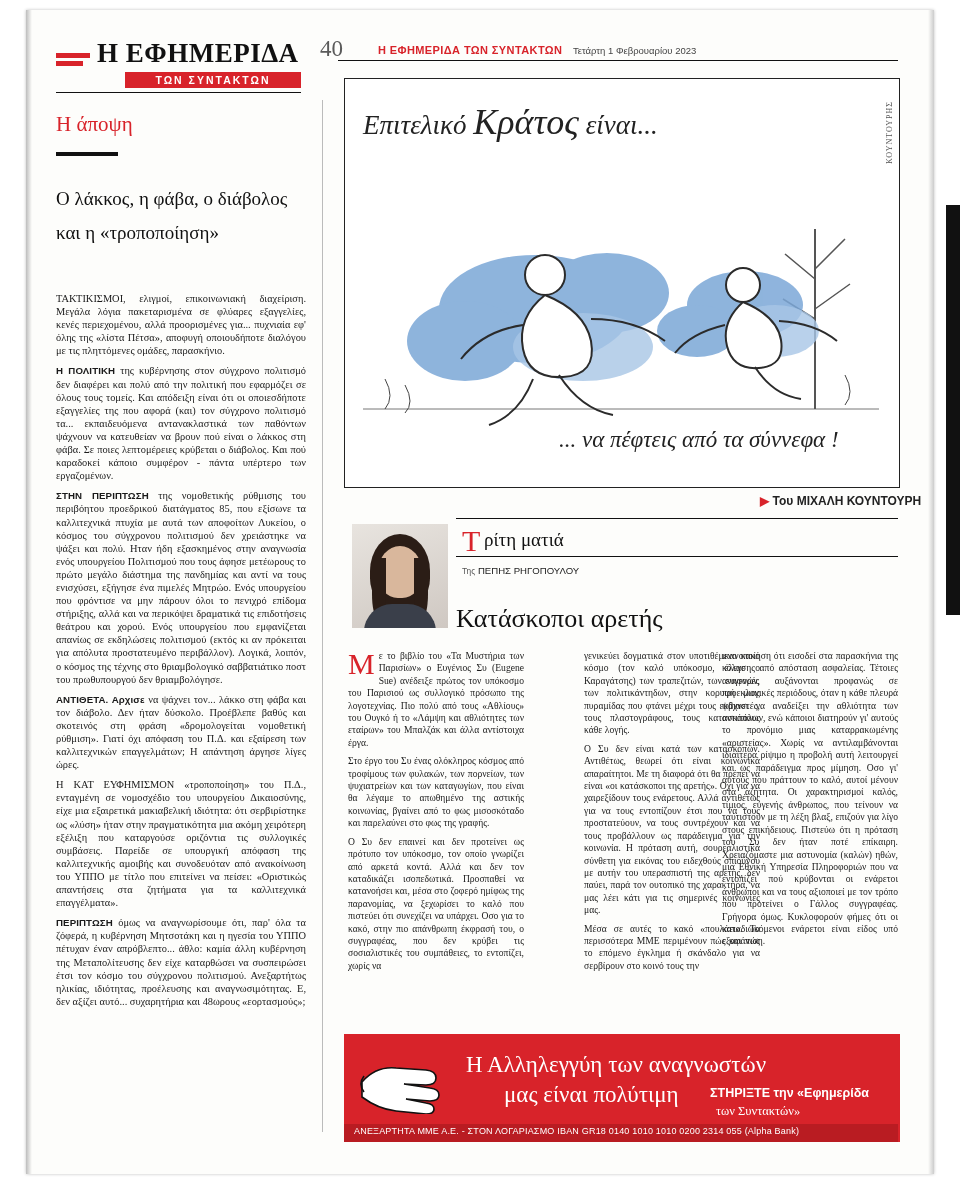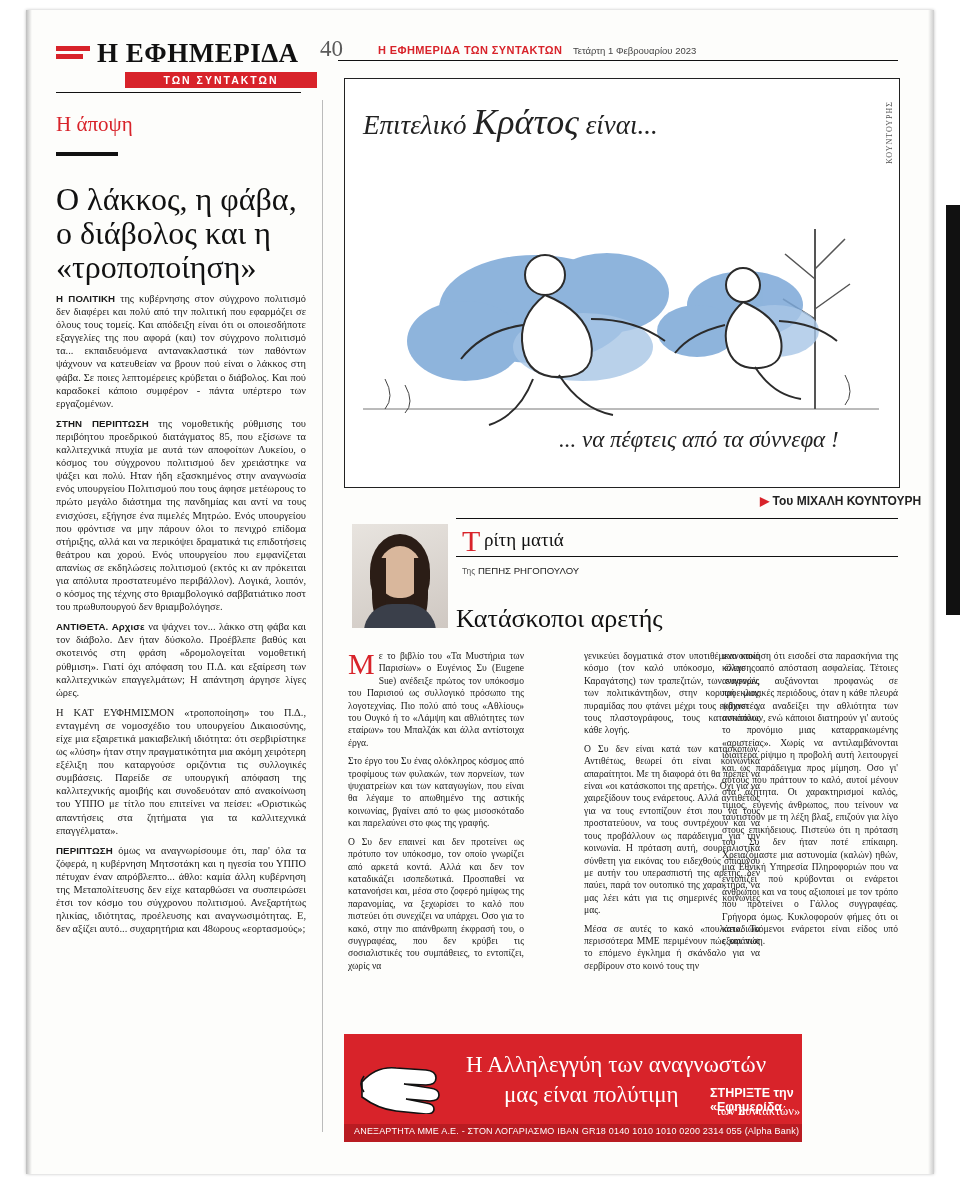--- a/index.html
+++ b/index.html
@@ -10,40 +10,40 @@
   .sheet{
     position:absolute;left:26px;top:10px;width:908px;height:1164px;background:#fdfdfb;
     box-shadow:0 0 3px rgba(0,0,0,.25);
   }
   .edge-left{position:absolute;left:26px;top:10px;width:6px;height:1164px;background:linear-gradient(to right,#bdbdbd,#fdfdfb);}
   .edge-right{position:absolute;left:928px;top:10px;width:6px;height:1164px;background:linear-gradient(to left,#cccccc,#fdfdfb);}
   .rightblack{position:absolute;left:946px;top:205px;width:14px;height:410px;background:#111;}
 
   
   .masthead{position:absolute;left:56px;top:38px;width:245px;}
-  .mast-row{display:flex;align-items:center;}
+  .mast-row{display:flex;align-items:flex-end;}
   .mast-bars{width:34px;margin-right:7px;}
   .mast-bars div{height:5px;background:#d8232a;margin-bottom:3px;}
   .mast-bars div:nth-child(2){width:80%;}
   .mast-title{font-family:"Liberation Serif",serif;font-weight:bold;font-size:27px;letter-spacing:.5px;color:#111;}
   .mast-sub{margin-top:3px;background:#d8232a;color:#fff;font-size:10.5px;letter-spacing:2px;
-    text-align:center;padding:2px 8px;width:176px;margin-left:69px;font-family:"Liberation Sans",sans-serif;font-weight:bold;}
+    text-align:center;padding:2px 0;width:176px;margin-left:69px;font-family:"Liberation Sans",sans-serif;font-weight:bold;}
 
   
   .folio{position:absolute;left:320px;top:36px;font-size:23px;color:#5a5a5a;font-family:"Liberation Serif",serif;}
   .hdr-line{position:absolute;left:378px;top:44px;width:320px;font-size:10px;}
   .hdr-red{color:#d8232a;font-weight:bold;letter-spacing:.4px;font-family:"Liberation Sans",sans-serif;font-size:11px;}
   .hdr-date{color:#444;font-family:"Liberation Sans",sans-serif;font-size:9.5px;margin-left:8px;}
   .hdr-rule{position:absolute;left:338px;top:60px;width:560px;height:1px;background:#111;}
   .mast-rule{position:absolute;left:56px;top:92px;width:245px;height:1px;background:#111;}
 
   
   .opinion-label{position:absolute;left:56px;top:112px;font-size:21px;color:#d8232a;font-family:"Liberation Serif",serif;}
   .opinion-rule{position:absolute;left:56px;top:152px;width:62px;height:4px;background:#111;}
-  .headline{position:absolute;left:56px;top:182px;width:250px;font-size:32px;line-height:34px;color:#111;}
+  .headline{position:absolute;left:56px;top:182px;width:250px;font-size:19px;line-height:34px;color:#111;}
   .lead{position:absolute;left:56px;top:292px;width:250px;font-size:10.4px;line-height:13.1px;text-align:justify;color:#1a1a1a;}
   .lead p{margin:0 0 7px 0;}
   .lead b{font-family:"Liberation Sans",sans-serif;font-size:9.7px;letter-spacing:.1px;}
   .vrule{position:absolute;left:322px;top:100px;width:1px;height:1032px;background:#bbb;}
 
   
   .cartoon{position:absolute;left:344px;top:78px;width:554px;height:408px;border:1px solid #222;background:#fff;overflow:hidden;}
   .cartoon .c-top{position:absolute;left:18px;top:22px;font-size:27px;color:#222;font-family:"Liberation Serif",serif;font-style:italic;text-align:center;}
   .cartoon .c-top .big{font-size:36px;}
   .cartoon .c-bottom{position:absolute;left:214px;top:348px;font-size:23px;color:#222;font-family:"Liberation Serif",serif;font-style:italic;}
@@ -68,21 +68,21 @@
 
   
   .art-col{position:absolute;font-size:9.6px;line-height:12.4px;text-align:justify;color:#1a1a1a;}
   .art-col p{margin:0 0 6px 0;}
   #art-c1{left:348px;top:650px;width:176px;}
   #art-c2{left:540px;top:650px;width:176px;margin-left:44px;}
   #art-c3{left:722px;top:650px;width:176px;}
   .dropcap{float:left;font-size:30px;line-height:24px;padding:2px 4px 0 0;color:#d8232a;font-family:"Liberation Serif",serif;}
 
   
-  .ad{position:absolute;left:344px;top:1034px;width:458px;height:108px;background:#d8232a;overflow:hidden;}
+  .ad{position:absolute;left:344px;top:1034px;width:556px;height:108px;background:#d8232a;overflow:hidden;}
   .ad-hand{position:absolute;left:14px;top:22px;width:96px;height:58px;}
   .ad-l1{position:absolute;left:122px;top:18px;font-size:23px;color:#fff;font-family:"Liberation Serif",serif;}
   .ad-l2{position:absolute;left:160px;top:48px;font-size:23px;color:#fff;font-family:"Liberation Serif",serif;}
   .ad-r1{position:absolute;left:366px;top:52px;font-size:12.5px;color:#fff;font-family:"Liberation Sans",sans-serif;font-weight:bold;}
   .ad-r2{position:absolute;left:372px;top:70px;font-size:12.5px;color:#fff;font-family:"Liberation Serif",serif;}
   .ad-bar{position:absolute;left:0;top:90px;width:554px;height:18px;background:#b91c22;}
   .ad-bar-txt{position:absolute;left:10px;top:92px;font-size:9px;color:#fff;font-family:"Liberation Sans",sans-serif;letter-spacing:.2px;}
 </style>
 </head>
 <body>
@@ -110,20 +110,21 @@
     <span class="hdr-red">Η ΕΦΗΜΕΡΙΔΑ ΤΩΝ ΣΥΝΤΑΚΤΩΝ</span>
     <span class="hdr-date">Τετάρτη 1 Φεβρουαρίου 2023</span>
   </div>
   <div class="hdr-rule"></div>
   <div class="vrule"></div>
 
   <div class="opinion-label">Η άποψη</div>
   <div class="opinion-rule"></div>
   <div class="headline">Ο λάκκος, η φάβα, ο διάβολος και η «τροποποίηση»</div>
   <div class="lead" id="opinion-body">
+      <p>ΤΑΚΤΙΚΙΣΜΟΙ, ελιγμοί, επικοινωνιακή διαχείριση. Μεγάλα λόγια πακεταρισμένα σε φλύαρες εξαγγελίες, κενές περιεχομένου, αλλά προορισμένες για... πυχνιαία εφ' όλης της «λίστα Πέτσα», αποφυγή οποιουδήποτε διαλόγου με τις πληττόμενες ομάδες, παρασκήνιο.</p>
       <p><b>Η ΠΟΛΙΤΙΚΗ</b> της κυβέρνησης στον σύγχρονο πολιτισμό δεν διαφέρει και πολύ από την πολιτική που εφαρμόζει σε όλους τους τομείς. Και απόδειξη είναι ότι οι οποιεσδήποτε εξαγγελίες της που αφορά (και) τον σύγχρονο πολιτισμό τα... εκπαιδευόμενα αντανακλαστικά των παθόντων ψάχνουν να κατευθείαν να βρουν πού είναι ο λάκκος στη φάβα. Σε ποιες λεπτομέρειες κρύβεται ο διάβολος. Και πού καραδοκεί κάποιο συμφέρον - πάντα υπέρτερο των εργαζομένων.</p>
       <p><b>ΣΤΗΝ ΠΕΡΙΠΤΩΣΗ</b> της νομοθετικής ρύθμισης του περιβόητου προεδρικού διατάγματος 85, που εξίσωνε τα καλλιτεχνικά πτυχία με αυτά των αποφοίτων Λυκείου, ο κόσμος του σύγχρονου πολιτισμού δεν χρειάστηκε να ψάξει και πολύ. Ηταν ήδη εξασκημένος στην αναγνωσία ενός υπουργείου Πολιτισμού που τους άφησε μετέωρους το πρώτο μεγάλο διάστημα της πανδημίας και αντί να τους ενισχύσει, εξήγησε ένα πιμελές Μητρώο. Ενός υπουργείου που φρόντισε να μην πάρουν όλοι το πενιχρό επίδομα στήριξης, αλλά και να περικόψει δραματικά τις επιδοτήσεις θεάτρου και χορού. Ενός υπουργείου που εμφανίζεται απανίως σε εκδηλώσεις πολιτισμού (εκτός κι αν πρόκειται για απόλυτα προστατευμένο περιβάλλον). Λογικά, λοιπόν, ο κόσμος της τέχνης στο θριαμβολογικό σαββατιάτικο ποστ του πρωθυπουργού δεν θριαμβολόγησε.</p>
       <p><b>ΑΝΤΙΘΕΤΑ. Αρχισε</b> να ψάχνει τον... λάκκο στη φάβα και τον διάβολο. Δεν ήταν δύσκολο. Προέβλεπε βαθύς και σκοτεινός στη φράση «δρομολογείται νομοθετική ρύθμιση». Γιατί όχι απόφαση του Π.Δ. και εξαίρεση των καλλιτεχνικών επαγγελμάτων; Η απάντηση άργησε λίγες ώρες.</p>
       <p>Η ΚΑΤ ΕΥΦΗΜΙΣΜΟΝ «τροποποίηση» του Π.Δ., ενταγμένη σε νομοσχέδιο του υπουργείου Δικαιοσύνης, είχε μια εξαιρετικά μακιαβελική ιδιότητα: ότι σερβιρίστηκε ως «λύση» ήταν στην πραγματικότητα μια ακόμη χειρότερη εξέλιξη που καταργούσε οριζόντια τις συλλογικές συμβάσεις. Παρείδε σε υπουργική απόφαση της καλλιτεχνικής αμοιβής και συνοδευόταν από ανακοίνωση του ΥΠΠΟ με τίτλο που επιτείνει να πείσει: «Οριστικώς απαντήσεις στα ζητήματα για τα καλλιτεχνικά επαγγέλματα».</p>
       <p><b>ΠΕΡΙΠΤΩΣΗ</b> όμως να αναγνωρίσουμε ότι, παρ' όλα τα ζόφερά, η κυβέρνηση Μητσοτάκη και η ηγεσία του ΥΠΠΟ πέτυχαν έναν απρόβλεπτο... άθλο: καμία άλλη κυβέρνηση της Μεταπολίτευσης δεν είχε καταρθώσει να συσπειρώσει έτσι τον κόσμο του σύγχρονου πολιτισμού. Ανεξαρτήτως ηλικίας, ιδιότητας, προέλευσης και αναγνωσιμότητας. Ε, δεν αξίζει αυτό... συχαρητήρια και 48ωρους «εορτασμούς»;</p>
     </div>
 
   <div class="cartoon">
     <svg width="552" height="406" viewBox="0 0 552 406">
       <rect x="0" y="0" width="552" height="406" fill="#ffffff"></rect>

